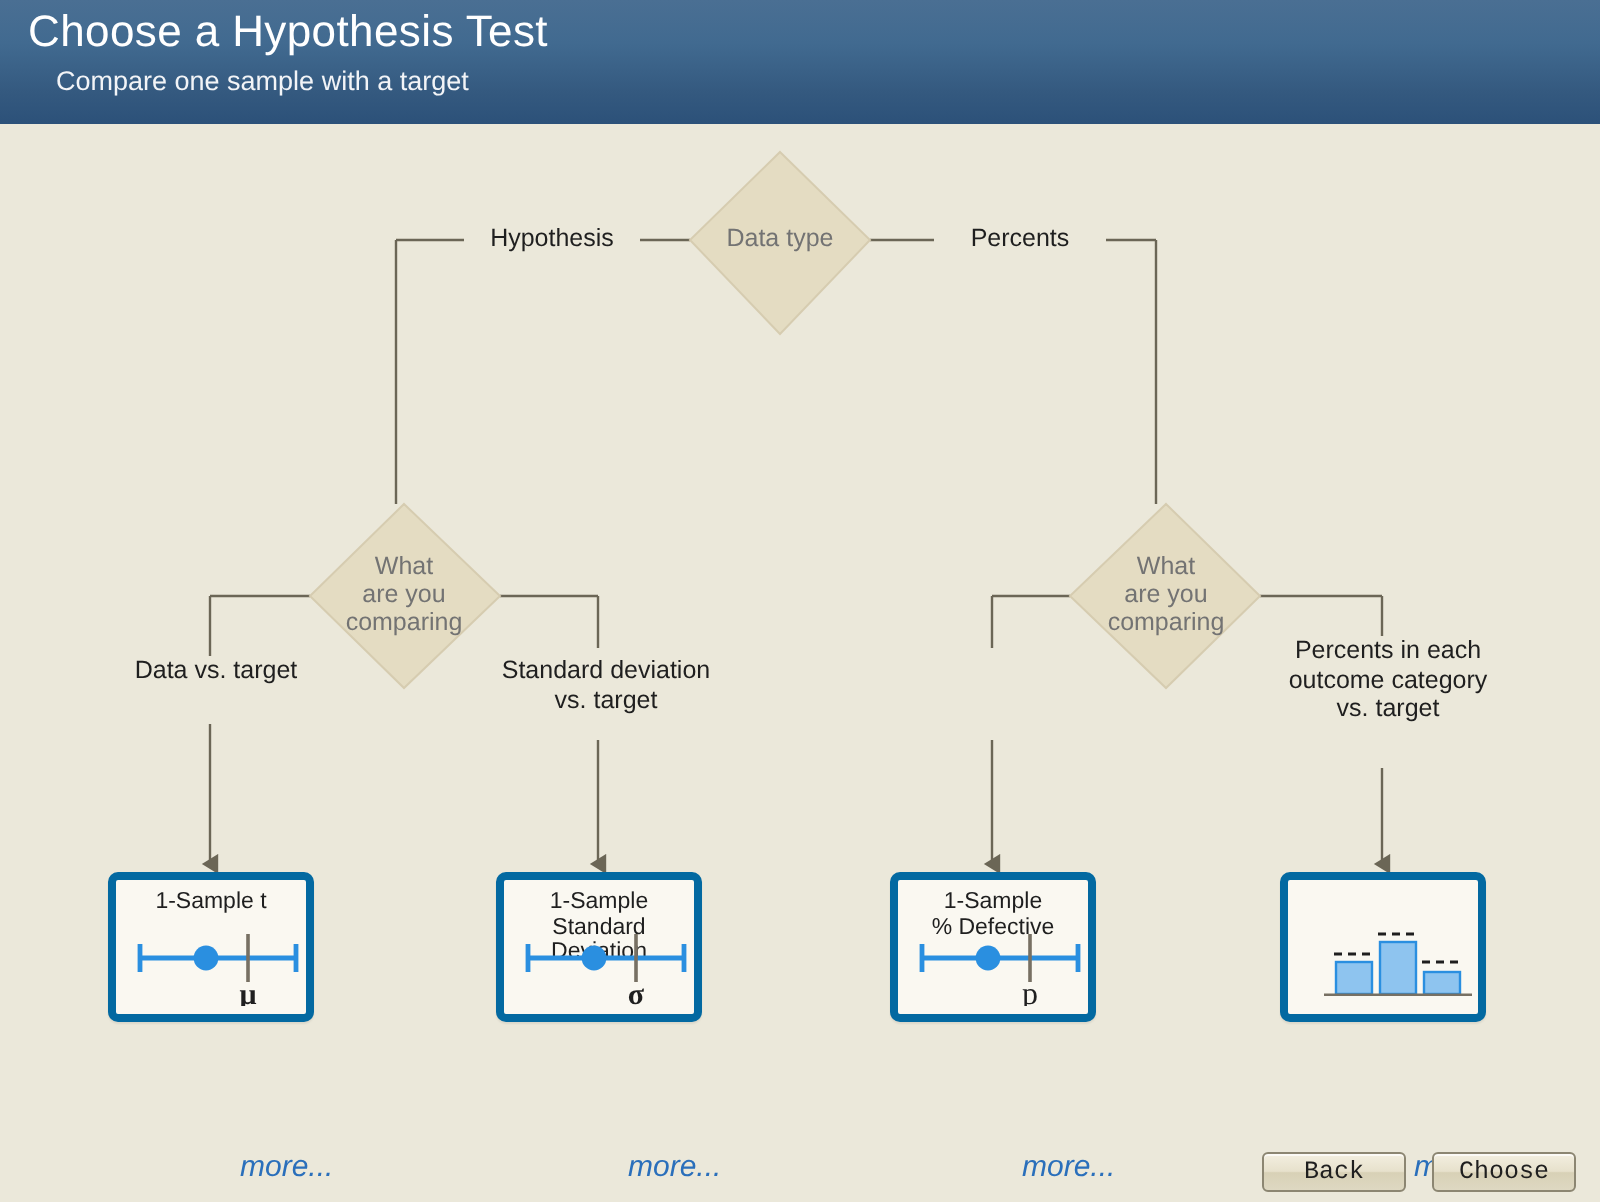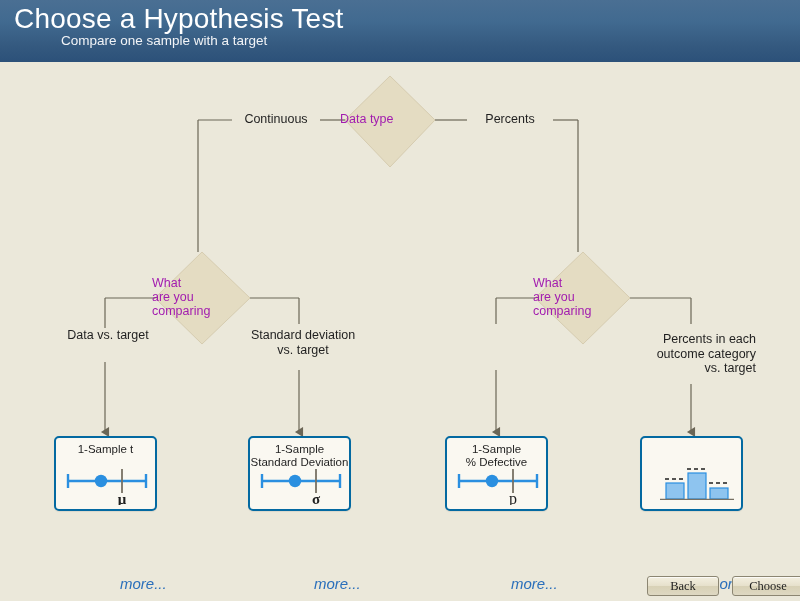--- a/index.html
+++ b/index.html
@@ -23,58 +23,57 @@
     width: 800px;
     height: 62px;
     background: linear-gradient(to bottom, #4a6f93 0%, #416a90 35%, #34597f 75%, #2c5179 100%);
     box-sizing: border-box;
     overflow: hidden;
   }
   #header-title {
     position: absolute;
     left: 14px;
     top: 3px;
-    font-size: 28px;
+    font-size: 22px;
     font-weight: normal;
     color: #ffffff;
     letter-spacing: 0.2px;
     white-space: nowrap;
   }
   #header-subtitle {
     position: absolute;
     left: 28px;
     top: 33px;
     font-size: 13.5px;
     color: #f2f4f7;
     white-space: nowrap;
-    margin-left: 33px;
   }
 
   
   #canvas {
     position: absolute;
     left: 0; top: 62px;
     width: 800px;
     height: 539px;
     background: #ebe8da;
   }
   #flow-svg {
     position: absolute;
     left: 0; top: 0;
     width: 800px;
     height: 539px;
   }
 
   
   .diamond-label {
     position: absolute;
-    text-align: left;
+    text-align: center;
     font-size: 12.5px;
     line-height: 14px;
-    color: #a21caf;
+    color: #737373;
     pointer-events: none;
     white-space: pre-line;
   }
 
   
   .edge-label {
     position: absolute;
     text-align: center;
     font-size: 12.5px;
     line-height: 14.5px;
@@ -85,21 +84,21 @@
     background: #ebe8da;
     padding: 0 3px;
   }
 
   
   .card {
     position: absolute;
     width: 103px;
     height: 75px;
     background: #faf8f1;
-    border: 2px solid #0369a1;
+    border: 4px solid #0369a1;
     border-radius: 5px;
     box-shadow: 0 1px 1px rgba(0,0,0,0.07);
     box-sizing: border-box;
   }
   .card-title {
     position: absolute;
     left: 0; right: 0;
     top: 5px;
     text-align: center;
     font-size: 11.5px;
@@ -124,28 +123,27 @@
 
   
   .btn {
     position: absolute;
     width: 72px;
     height: 20px;
     border: 1px solid #8d8straight;
     border: 1px solid #8c8672;
     border-radius: 3px;
     background: linear-gradient(to bottom, #f3efe0 0%, #e7e1cc 48%, #d8d1b6 52%, #ded8c2 100%);
-    font-family: Liberation Serif, serif;
+    font-family: Liberation Mono, monospace;
     font-size: 12.5px;
     color: #1f1f1f;
     cursor: pointer;
     padding: 0;
     box-sizing: border-box;
     box-shadow: inset 0 1px 0 rgba(255,255,255,0.7);
-    margin-left: 16px;
   }
 </style>
 </head>
 <body>
 
 <div id="header">
   <div id="header-title">Choose a Hypothesis Test</div>
   <div id="header-subtitle">Compare one sample with a target</div>
 </div>
 
@@ -200,27 +198,27 @@
   </svg>
 
   <div class="diamond-label" style="left:340px; top:50px; width:100px;">Data type</div>
   <div class="diamond-label" style="left:152px; top:214px; width:100px;">What
 are you
 comparing</div>
   <div class="diamond-label" style="left:533px; top:214px; width:100px;">What
 are you
 comparing</div>
 
-  <div class="edge-label boxed" style="left:232px; top:50px; width:82px;">Continuous</div>
+  <div class="edge-label boxed" style="left:232px; top:50px; width:82px;">Hypothesis</div>
   <div class="edge-label boxed" style="left:467px; top:50px; width:80px;">Percents</div>
 
   <div class="edge-label boxed" style="left:46px; top:266px; width:118px;">Data vs. target</div>
   <div class="edge-label boxed" style="left:238px; top:266px; width:124px;">Standard deviation
 vs. target</div>
-  <div class="edge-label boxed" style="left:629px; top:270px; width:124px;text-align:right;">Percents in each
+  <div class="edge-label boxed" style="left:629px; top:256px; width:124px;">Percents in each
 outcome category
 vs. target</div>
 
   <div class="card" style="left:54px; top:374px;">
     <div class="card-title">1-Sample t</div>
     <svg class="card-graphic" viewBox="0 0 103 42">
       <line x1="12" y1="18" x2="90" y2="18" stroke="#2a8fe0" stroke-width="2.4"></line>
       <line x1="12" y1="11" x2="12" y2="25" stroke="#2a8fe0" stroke-width="2.4"></line>
       <line x1="90" y1="11" x2="90" y2="25" stroke="#2a8fe0" stroke-width="2.4"></line>
       <line x1="66" y1="6" x2="66" y2="30" stroke="#777063" stroke-width="1.8"></line>

